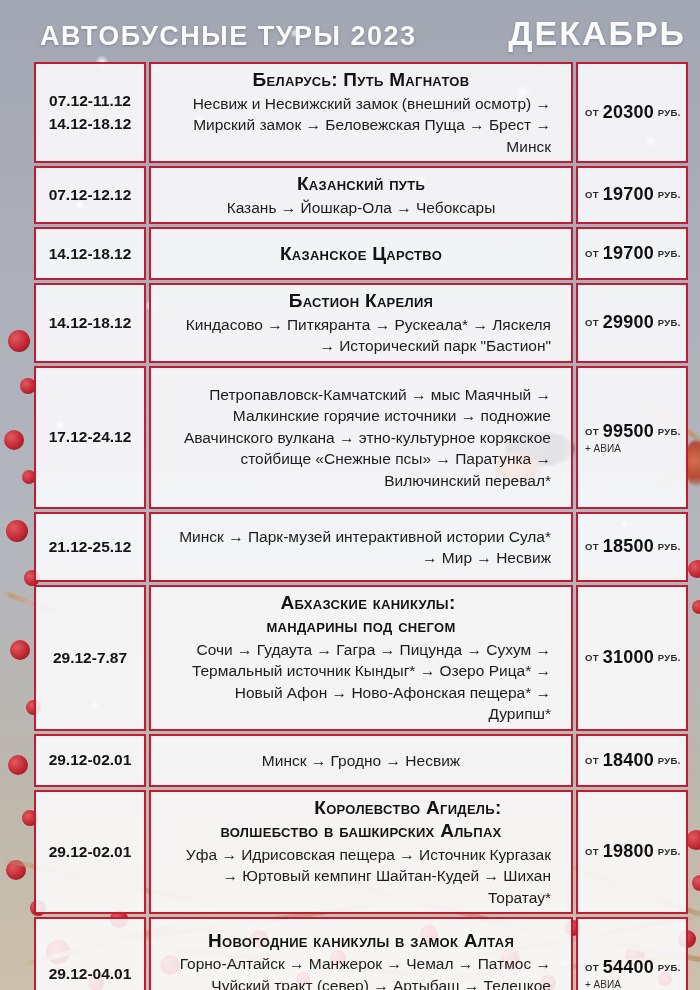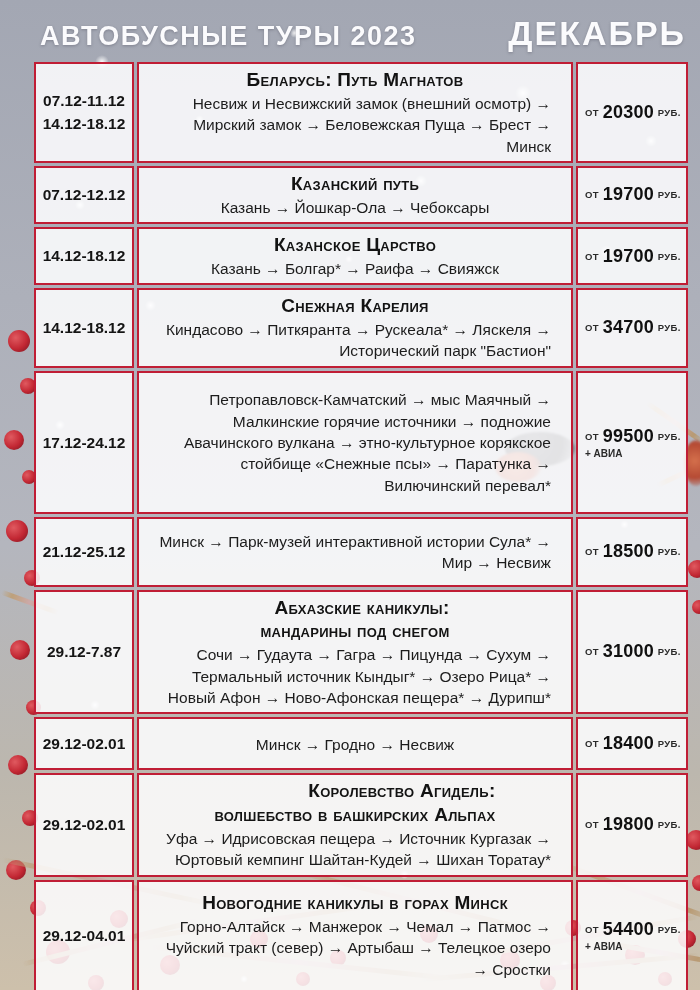--- a/index.html
+++ b/index.html
@@ -25,31 +25,31 @@
     box-sizing:border-box;display:flex;justify-content:space-between;align-items:baseline;z-index:3;}
   .header .title{font-size:27px;font-weight:bold;letter-spacing:1.5px;color:#fbfbfd;
     text-shadow:0 1px 3px rgba(70,70,85,.4);}
   .header .month{font-size:34px;font-weight:bold;letter-spacing:2px;color:#fbfbfd;
     text-shadow:0 1px 3px rgba(70,70,85,.4);}
   
   .table{position:absolute;left:34px;top:62px;width:654px;z-index:2;}
   .row{display:flex;gap:3px;margin-bottom:3px;}
   .cell{box-sizing:border-box;border:2px solid #c01d35;background:rgba(253,253,254,.87);
     display:flex;flex-direction:column;justify-content:center;}
-  .cell.date{width:100px;align-items:center;font-weight:bold;font-size:15.5px;color:#141414;
+  .cell.date{width:112px;align-items:center;font-weight:bold;font-size:15.5px;color:#141414;
     line-height:1.5;text-align:center;flex:none;padding:2px;}
   .cell.main{flex:1;align-items:center;text-align:right;padding:4px 20px;}
   .cell.price{width:112px;flex:none;padding:2px 4px 2px 7px;align-items:flex-start;}
   .tour-title{font-size:19px;font-weight:bold;color:#131313;font-variant:small-caps;
     letter-spacing:.3px;line-height:1.25;white-space:pre-line;}
   .tour-route{font-size:15.5px;color:#1c1c1c;line-height:1.38;margin-top:1px;}
   .price-line{display:flex;align-items:center;gap:4px;}
   .price-small{font-size:9.5px;font-weight:600;color:#2a2a2a;text-transform:uppercase;letter-spacing:.3px;}
   .price-num{font-size:18px;font-weight:bold;color:#101010;letter-spacing:.2px;}
-  .price-avia{font-size:10px;font-weight:700;color:#2a2a2a;text-transform:uppercase;margin-top:1px;}
+  .price-avia{font-size:10px;font-weight:400;color:#2a2a2a;text-transform:uppercase;margin-top:1px;}
 </style>
 </head>
 <body>
 
 <div class="photo-layer" id="photo">
     <div class="flake" style="left: 95px; top: 55px; width: 14px; height: 14px;"></div>
     <div class="flake" style="left: 290px; top: 28px; width: 10px; height: 10px;"></div>
     <div class="flake" style="left: 515px; top: 85px; width: 16px; height: 16px;"></div>
     <div class="flake" style="left: 645px; top: 135px; width: 12px; height: 12px;"></div>
     <div class="flake" style="left: 195px; top: 115px; width: 9px; height: 9px;"></div>
@@ -150,42 +150,41 @@
           <span class="price-small">руб.</span>
         </div>
       </div>
     </div>
     <div class="row" style="min-height: 53px;">
       <div class="cell date">
         <div>14.12-18.12</div>
       </div>
       <div class="cell main">
         <div class="tour-title">Казанское Царство</div>
-        <div class="tour-route">Казань →  Болгар* → Раифа → Свияжск</div>
       </div>
       <div class="cell price">
         <div class="price-line">
           <span class="price-small">от</span>
           <span class="price-num">19700</span>
           <span class="price-small">руб.</span>
         </div>
       </div>
     </div>
     <div class="row" style="min-height: 67px;">
       <div class="cell date">
         <div>14.12-18.12</div>
       </div>
       <div class="cell main">
-        <div class="tour-title">Снежная Карелия</div>
+        <div class="tour-title">Бастион Карелия</div>
         <div class="tour-route">Киндасово → Питкяранта → Рускеала* → Ляскеля → Исторический парк "Бастион"</div>
       </div>
       <div class="cell price">
         <div class="price-line">
           <span class="price-small">от</span>
-          <span class="price-num">34700</span>
+          <span class="price-num">29900</span>
           <span class="price-small">руб.</span>
         </div>
       </div>
     </div>
     <div class="row" style="min-height: 143px;">
       <div class="cell date">
         <div>17.12-24.12</div>
       </div>
       <div class="cell main">
         <div class="tour-route">Петропавловск-Камчатский → мыс Маячный → Малкинские горячие источники → подножие Авачинского вулкана → этно-культурное корякское стойбище «Снежные псы» → Паратунка → Вилючинский перевал*</div>
@@ -261,21 +260,21 @@
           <span class="price-num">19800</span>
           <span class="price-small">руб.</span>
         </div>
       </div>
     </div>
     <div class="row" style="min-height: 112px;">
       <div class="cell date">
         <div>29.12-04.01</div>
       </div>
       <div class="cell main">
-        <div class="tour-title">Новогодние каникулы в горах Минск</div>
+        <div class="tour-title">Новогодние каникулы в замок Алтая</div>
         <div class="tour-route">Горно-Алтайск → Манжерок → Чемал → Патмос → Чуйский тракт (север) → Артыбаш → Телецкое озеро → Сростки</div>
       </div>
       <div class="cell price">
         <div class="price-line">
           <span class="price-small">от</span>
           <span class="price-num">54400</span>
           <span class="price-small">руб.</span>
         </div>
         <div class="price-avia">+ АВИА</div>
       </div>

